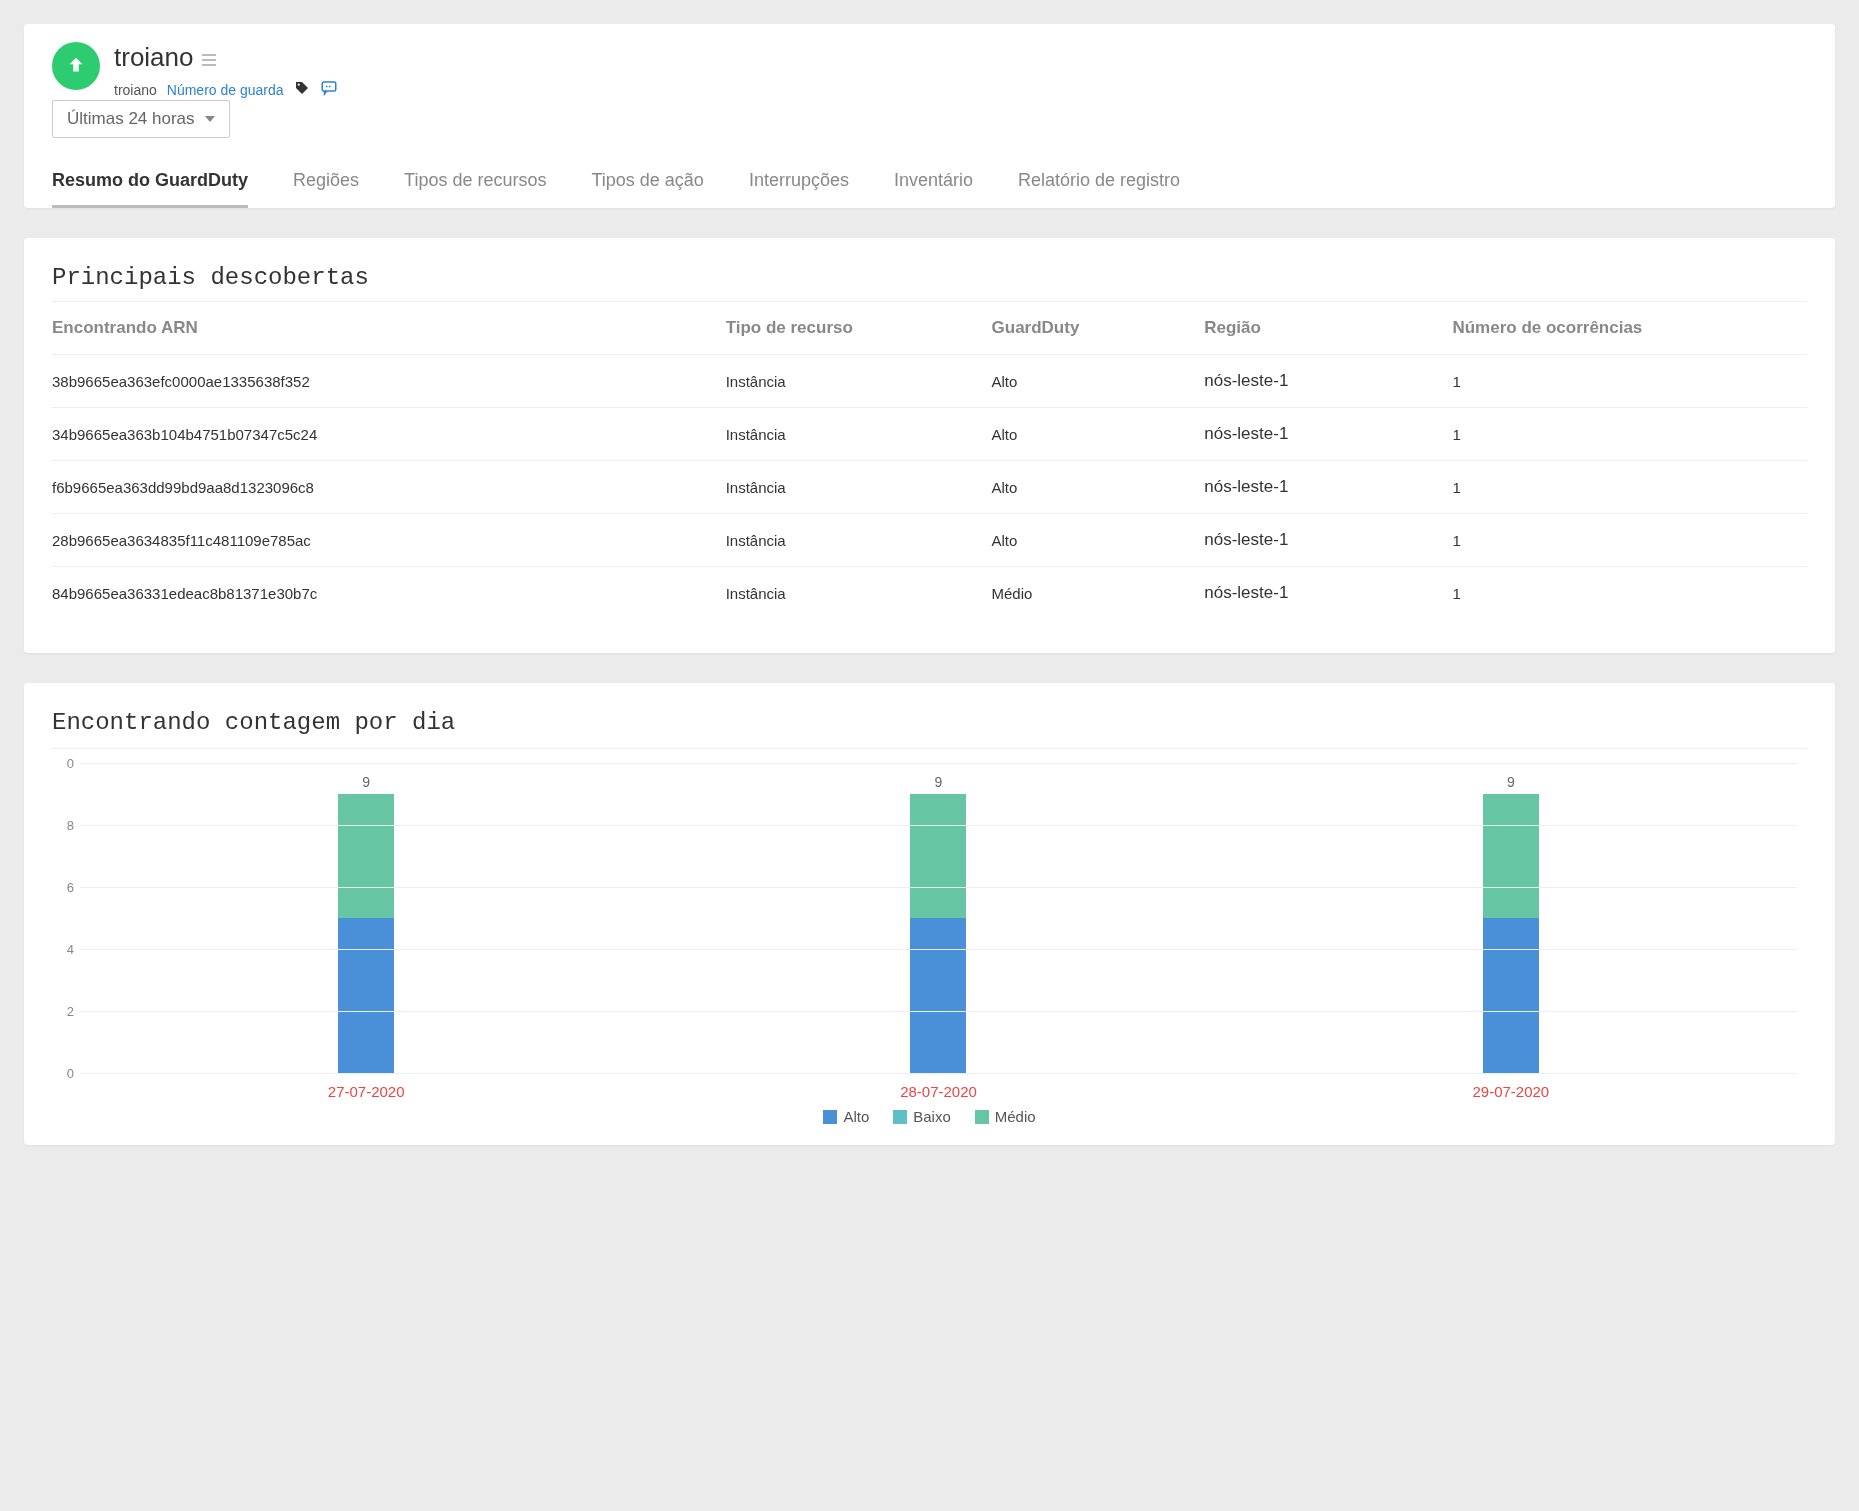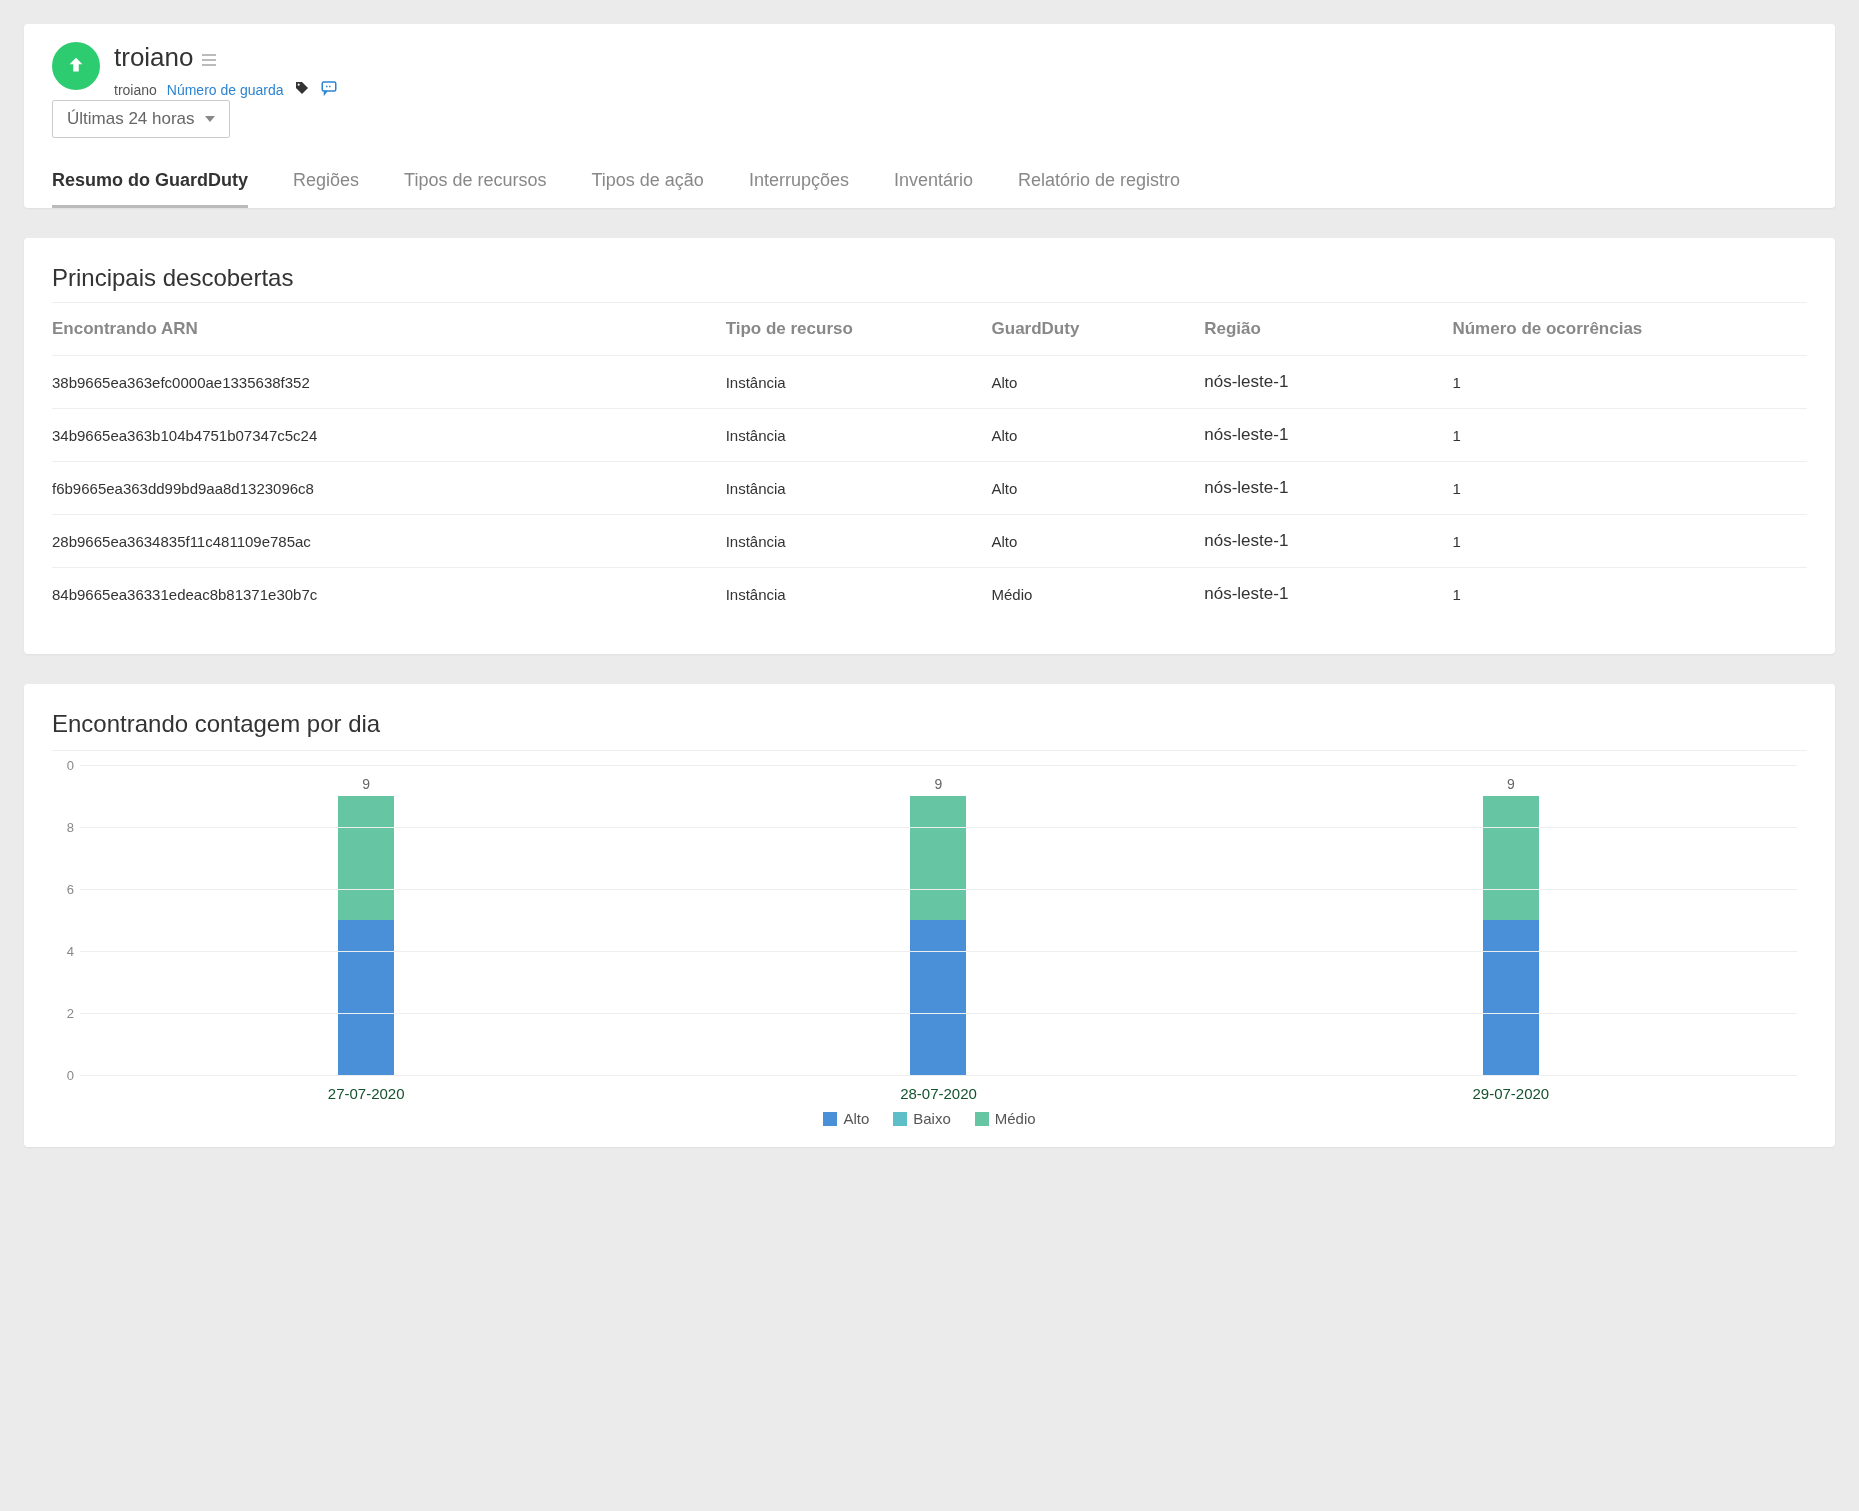--- a/index.html
+++ b/index.html
@@ -45,21 +45,21 @@
     border-top:6px solid #888;
   }
   .tabs {
     display:flex; gap:45px; margin-top:22px; border-bottom:0;
   }
   .tab { font-size:18px; color:#888; padding:10px 0 14px 0; cursor:pointer; }
   .tab.active { color:#333; font-weight:600; border-bottom:3px solid #bbb; }
 
   
   .findings-card { padding: 26px 28px 34px 28px; }
-  .section-title { font-size:24px; font-weight:400; color:#333; margin-bottom:10px; }
+  .section-title { font-size:24px; font-weight:400; color:#333; margin-bottom:10px;font-family:Liberation Mono, monospace; }
   .section-title.small { font-size:24px; }
   .table { width:100%; border-collapse:collapse; }
   .table thead th {
     text-align:left; font-size:17px; font-weight:600; color:#888;
     padding:16px 8px 16px 0; border-top:1px solid #eee;margin-left:41px;
   }
   .table tbody td {
     font-size:15px; color:#333; padding:16px 8px 16px 0; border-top:1px solid #eee;
   }
   .table tbody td.region { font-size:17px; }
@@ -82,21 +82,21 @@
     display:flex; justify-content:space-around; align-items:flex-end;
   }
   .bar-group { display:flex; flex-direction:column; align-items:center; width:33%; }
   .bar-stack { display:flex; flex-direction:column-reverse; width:56px; }
   .seg { width:100%; }
   .seg.alto  { background:#4a90d9; }
   .seg.medio { background:#66c6a3; }
   .bar-total { font-size:14px; color:#666; margin-bottom:4px; }
   .xlabels {
     margin-left:28px; margin-right:10px; display:flex; justify-content:space-around;
-    margin-top:10px; font-size:15px; color:#14532d;
+    margin-top:10px; font-size:15px; color:#ef4444;
   }
   .legend { display:flex; gap:24px; justify-content:center; margin-top:8px; font-size:15px; color:#555;}
   .legend-item { display:flex; align-items:center; gap:6px; }
   .swatch { width:14px; height:14px; }
   .swatch.alto  { background:#4a90d9; }
   .swatch.baixo { background:#5fbfc8; }
   .swatch.medio { background:#66c6a3; }
 </style>
 </head>
 <body>

